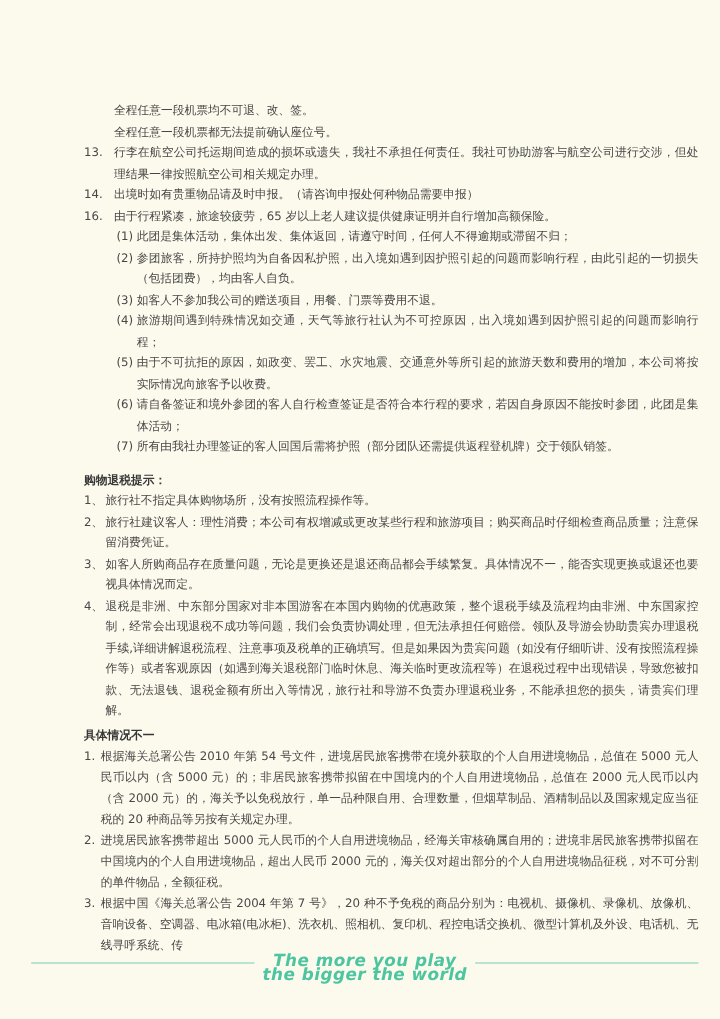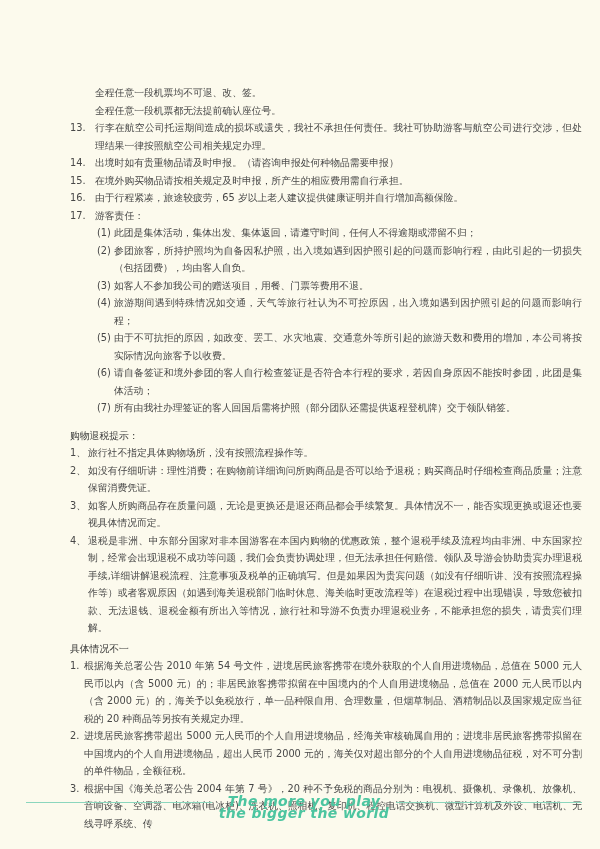--- a/index.html
+++ b/index.html
@@ -27,21 +27,21 @@
   .intro-line { margin-left: 25px; }
   .item { display: flex; }
   .item .num { flex: 0 0 auto; }
   .item .txt { flex: 1 1 auto; text-align: justify; }
   .lvl1 .num { width: 25px; }
   .lvl2 { margin-left: 27px; }
   .lvl2 .num { width: 17px; }
   .sec-tax .num { width: 18px; }
   .sec-customs .num { width: 14px; }
   .section-title {
-    font-weight: normal;
+    font-weight: bold;
     color: #383838;
   }
   .title-tax { margin-top: 10px; }
   .title-customs { margin-top: 3px; }
   .footer {
     position: absolute;
     top: 796px;
     left: 26px;
     right: 18px;
     display: flex;
@@ -75,30 +75,22 @@
 
     <div class="item lvl1">
       <span class="num">13.</span>
       <span class="txt">行李在航空公司托运期间造成的损坏或遗失，我社不承担任何责任。我社可协助游客与航空公司进行交涉，但处理结果一律按照航空公司相关规定办理。</span>
     </div>
     <div class="item lvl1">
       <span class="num">14.</span>
       <span class="txt">出境时如有贵重物品请及时申报。（请咨询申报处何种物品需要申报）</span>
     </div>
     <div class="item lvl1">
-      <span class="num">15.</span>
-      <span class="txt">在境外购买物品请按相关规定及时申报，所产生的相应费用需自行承担。</span>
-    </div>
-    <div class="item lvl1">
       <span class="num">16.</span>
       <span class="txt">由于行程紧凑，旅途较疲劳，65 岁以上老人建议提供健康证明并自行增加高额保险。</span>
-    </div>
-    <div class="item lvl1">
-      <span class="num">17.</span>
-      <span class="txt">游客责任：</span>
     </div>
 
     <div class="item lvl2">
       <span class="num">(1)</span>
       <span class="txt">此团是集体活动，集体出发、集体返回，请遵守时间，任何人不得逾期或滞留不归；</span>
     </div>
     <div class="item lvl2">
       <span class="num">(2)</span>
       <span class="txt">参团旅客，所持护照均为自备因私护照，出入境如遇到因护照引起的问题而影响行程，由此引起的一切损失（包括团费），均由客人自负。</span>
     </div>
@@ -124,21 +116,21 @@
     </div>
 
     <div class="section-title title-tax">购物退税提示：</div>
 
     <div class="item sec-tax">
       <span class="num">1、</span>
       <span class="txt">旅行社不指定具体购物场所，没有按照流程操作等。</span>
     </div>
     <div class="item sec-tax">
       <span class="num">2、</span>
-      <span class="txt">如没有仔细听讲：理性消费；在购物前详细询问所购商品是否可以给予退税；购买商品时仔细检查商品质量；注意保留消费凭证。</span>
+      <span class="txt">旅行社建议客人：理性消费；本公司有权增减或更改某些行程和旅游项目；购买商品时仔细检查商品质量；注意保留消费凭证。</span>
     </div>
     <div class="item sec-tax">
       <span class="num">3、</span>
       <span class="txt">如客人所购商品存在质量问题，无论是更换还是退还商品都会手续繁复。具体情况不一，能否实现更换或退还也要视具体情况而定。</span>
     </div>
     <div class="item sec-tax">
       <span class="num">4、</span>
       <span class="txt">退税是非洲、中东部分国家对非本国游客在本国内购物的优惠政策，整个退税手续及流程均由非洲、中东国家控制，经常会出现退税不成功等问题，我们会负责协调处理，但无法承担任何赔偿。领队及导游会协助贵宾办理退税手续,详细讲解退税流程、注意事项及税单的正确填写。但是如果因为贵宾问题（如没有仔细听讲、没有按照流程操作等）或者客观原因（如遇到海关退税部门临时休息、海关临时更改流程等）在退税过程中出现错误，导致您被扣款、无法退钱、退税金额有所出入等情况，旅行社和导游不负责办理退税业务，不能承担您的损失，请贵宾们理解。</span>
     </div>
 

